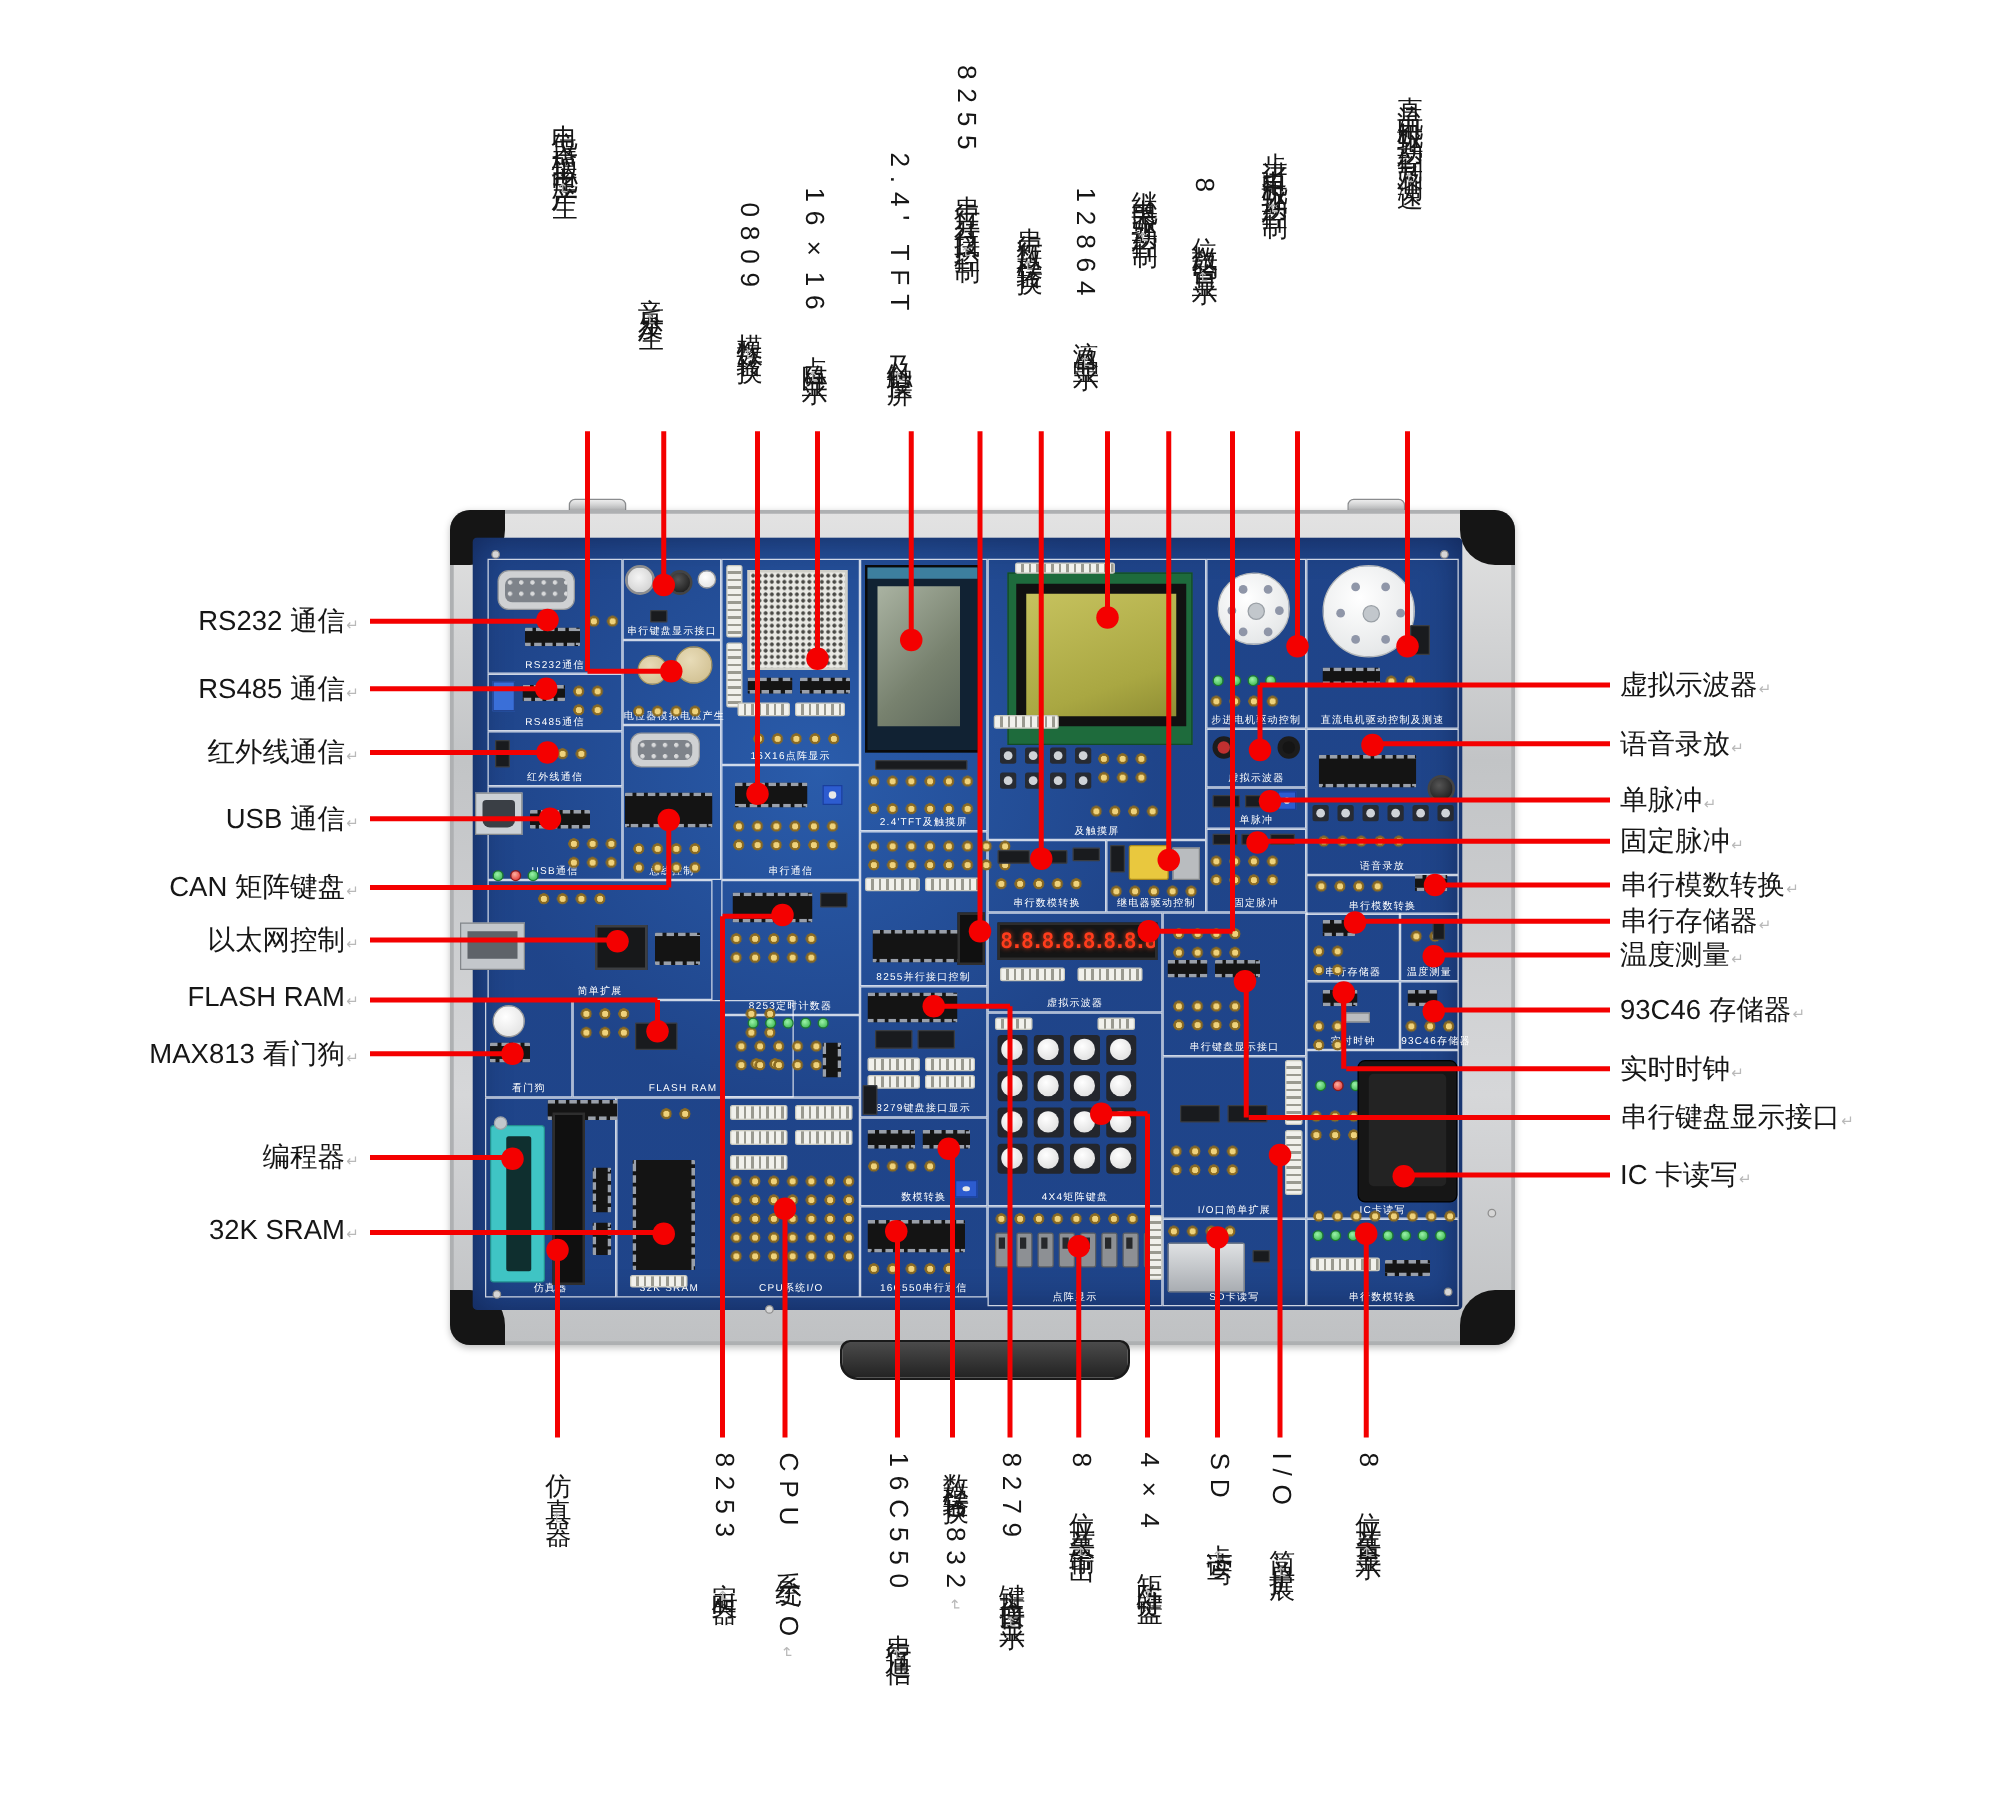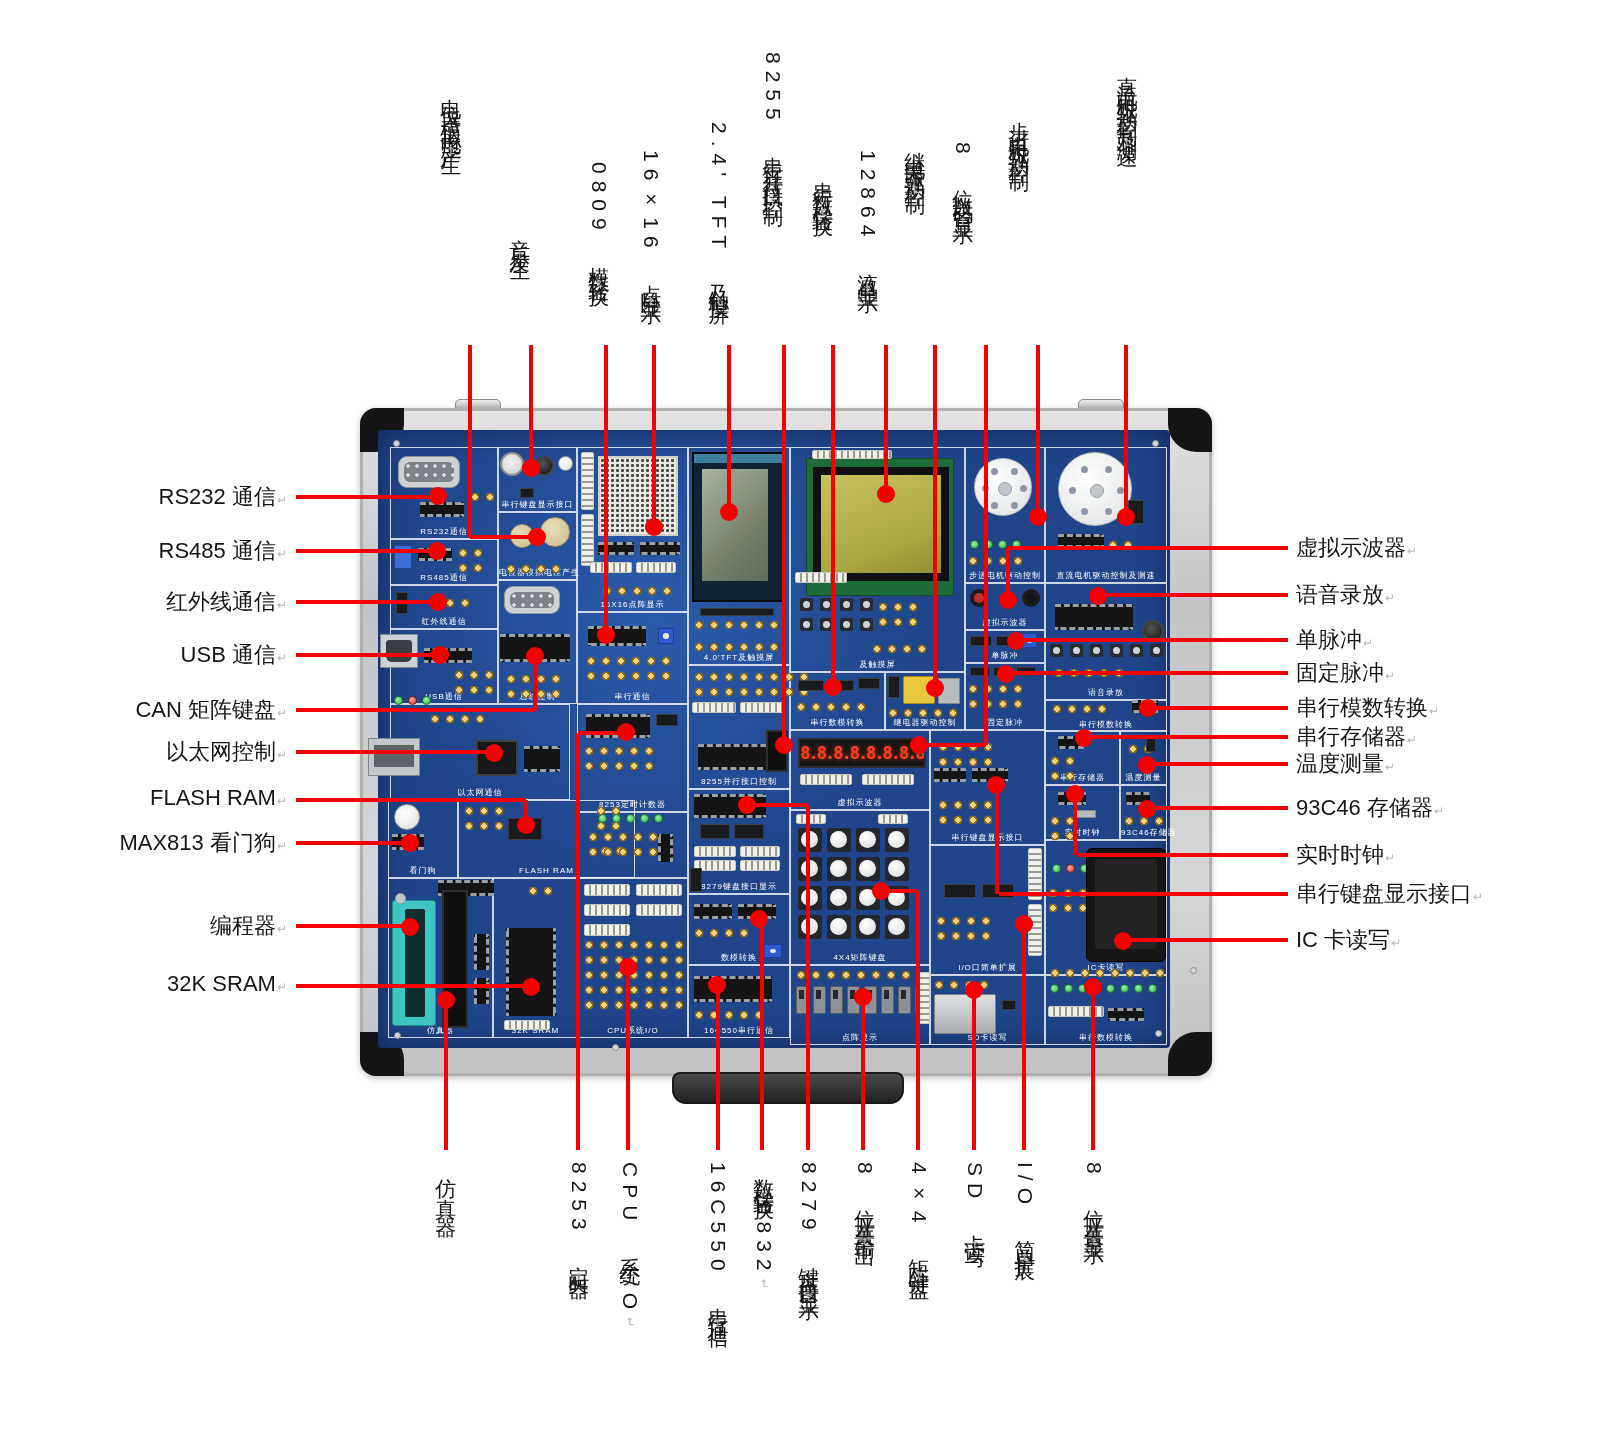--- a/index.html
+++ b/index.html
@@ -130,21 +130,21 @@
       <div class="section" style="left: 498px; top: 580px; width: 79px; height: 124px; position: absolute;">
         <span class="caption">总线控制</span>
       </div>
       <div class="section" style="left: 577px; top: 447px; width: 111px; height: 165px; position: absolute;">
         <span class="caption">16X16点阵显示</span>
       </div>
       <div class="section" style="left: 577px; top: 612px; width: 111px; height: 92px; position: absolute;">
         <span class="caption">串行通信</span>
       </div>
       <div class="section" style="left: 688px; top: 447px; width: 102px; height: 218px; position: absolute;">
-        <span class="caption">4.0'TFT及触摸屏</span>
+        <span class="caption">2.4'TFT及触摸屏</span>
       </div>
       <div class="section" style="left: 790px; top: 447px; width: 175px; height: 225px; position: absolute;">
         <span class="caption">及触摸屏</span>
       </div>
       <div class="section" style="left: 965px; top: 447px; width: 80px; height: 136px; position: absolute;">
         <span class="caption">步进电机驱动控制</span>
       </div>
       <div class="section" style="left: 1045px; top: 447px; width: 122px; height: 136px; position: absolute;">
         <span class="caption">直流电机驱动控制及测速</span>
       </div>
@@ -205,21 +205,21 @@
       <div class="section" style="left: 790px; top: 965px; width: 140px; height: 80px; position: absolute;">
         <span class="caption">点阵显示</span>
       </div>
       <div class="section" style="left: 930px; top: 975px; width: 115px; height: 70px; position: absolute;">
         <span class="caption">SD卡读写</span>
       </div>
       <div class="section" style="left: 1045px; top: 975px; width: 122px; height: 70px; position: absolute;">
         <span class="caption">串行数模转换</span>
       </div>
       <div class="section" style="left: 390px; top: 704px; width: 180px; height: 96px; position: absolute;">
-        <span class="caption">以太网通信</span>
+        <span class="caption">简单扩展</span>
       </div>
       <div class="section" style="left: 388px; top: 800px; width: 70px; height: 78px; position: absolute;">
         <span class="caption">看门狗</span>
       </div>
       <div class="section" style="left: 458px; top: 800px; width: 177px; height: 78px; position: absolute;">
         <span class="caption">FLASH RAM</span>
       </div>
       <div class="section" style="left: 388px; top: 878px; width: 105px; height: 160px; position: absolute;">
         <span class="caption">仿真器</span>
       </div>

